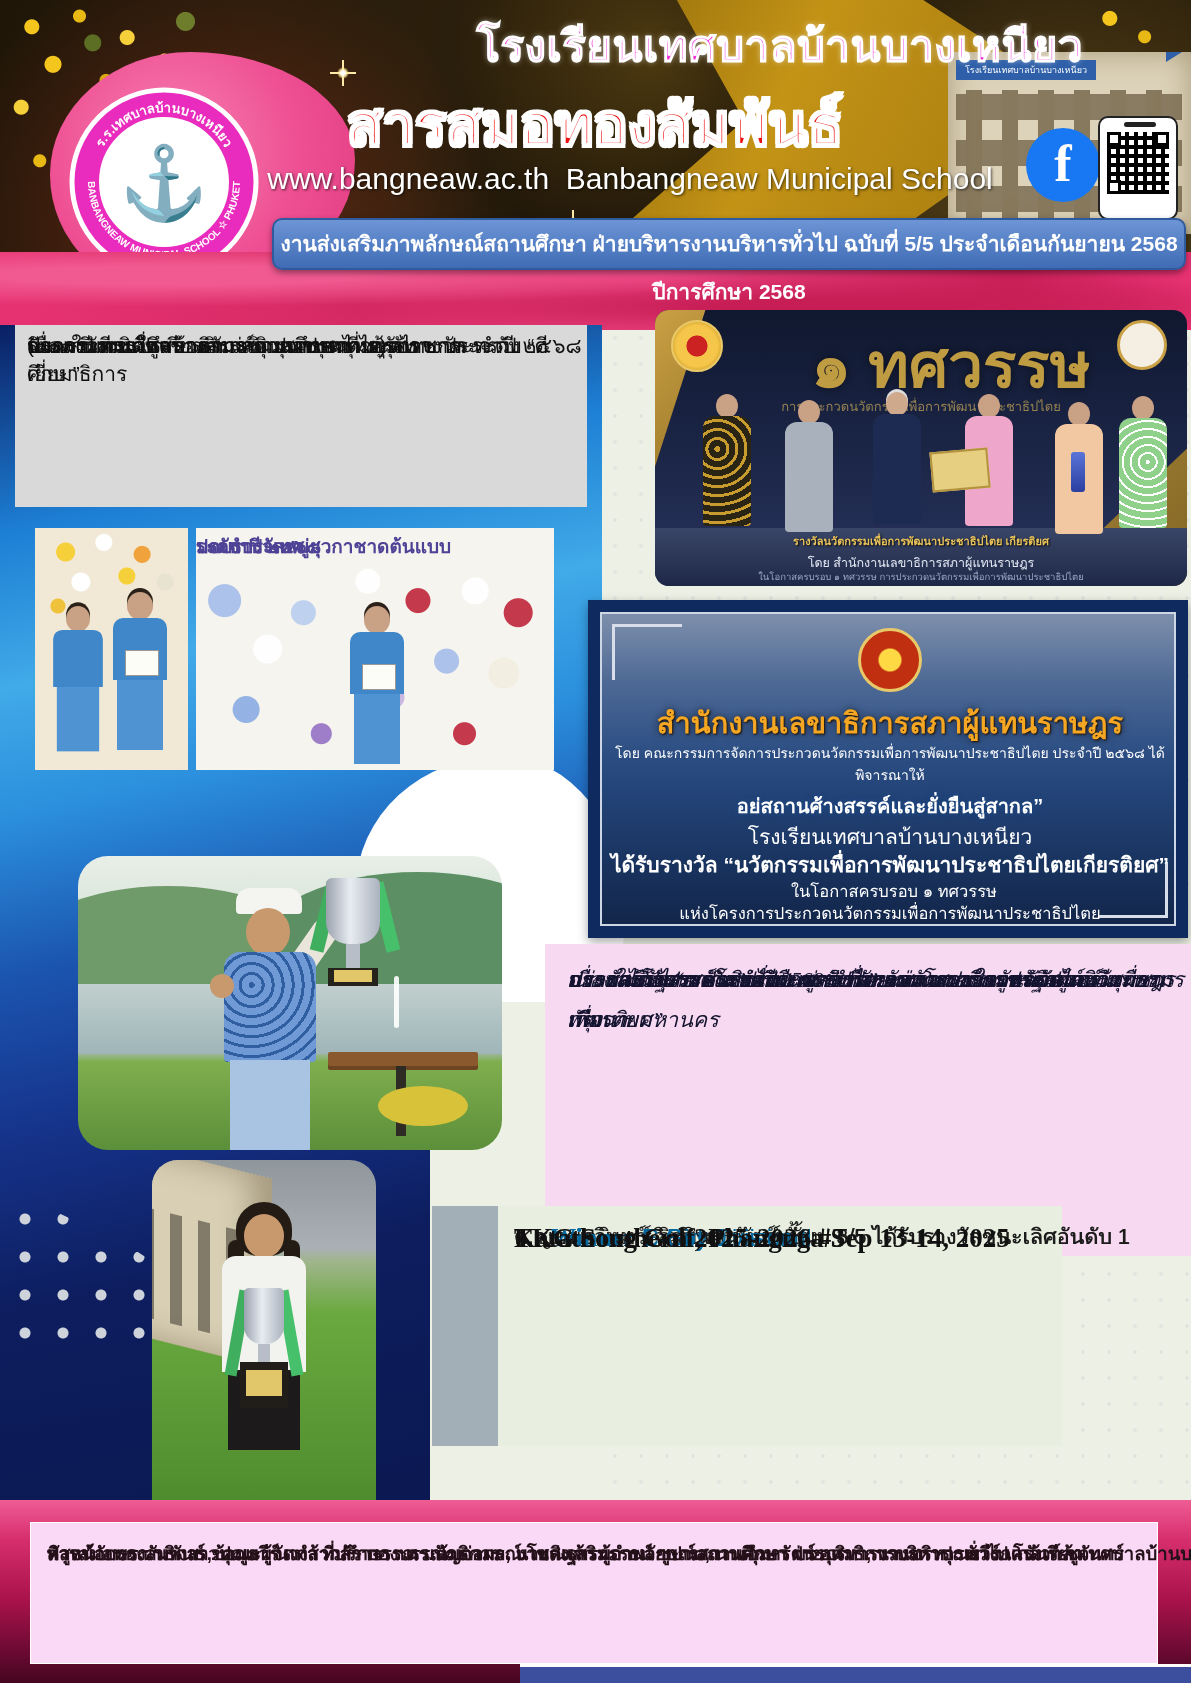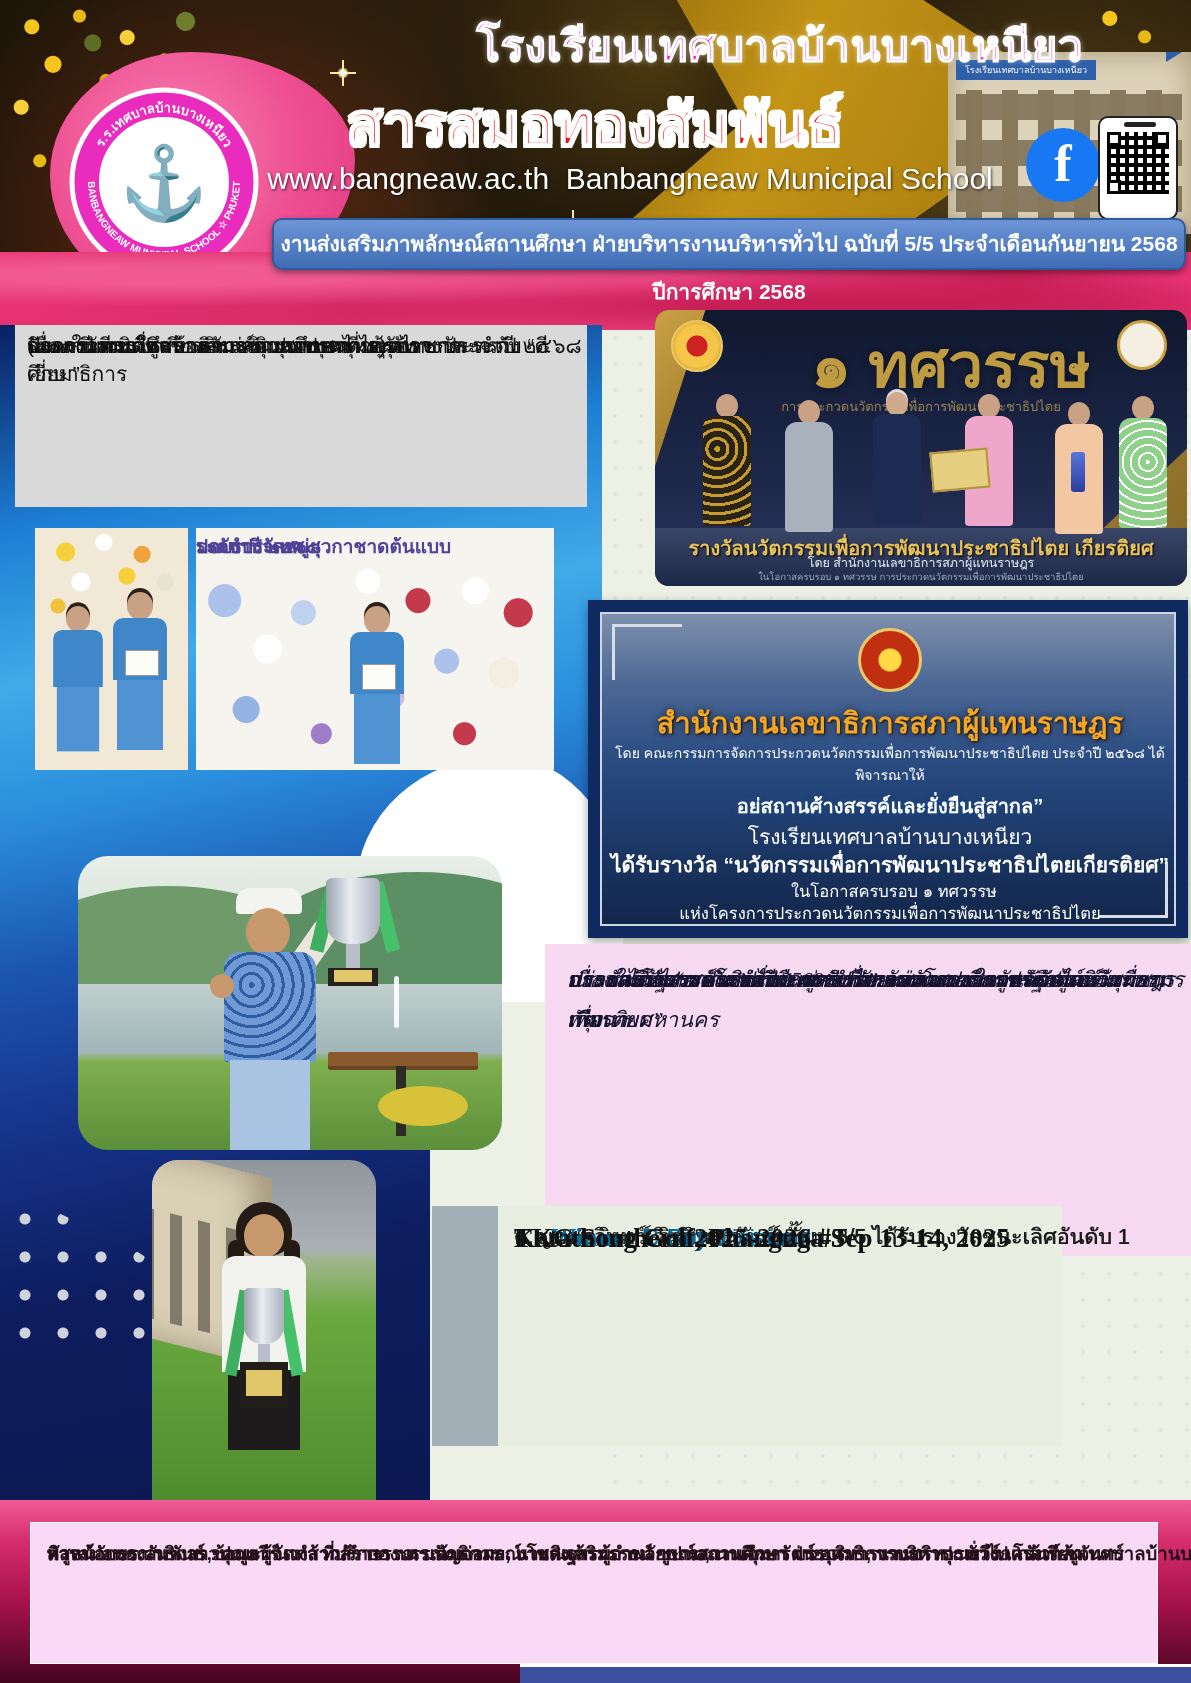--- a/index.html
+++ b/index.html
@@ -123,21 +123,21 @@
   .person .bodyy{position:absolute;left:4px;top:22px;width:48px;height:110px;border-radius:12px 12px 4px 4px;}
   .p1{left:44px;height:140px;} .p1 .bodyy{background:repeating-radial-gradient(circle at 30% 30%,#c79b2d 0 3px,#2a2415 3px 9px);}
   .p2{left:126px;height:134px;} .p2 .bodyy{background:#a9b2bc;}
   .p3{left:214px;height:142px;} .p3 .head{background:#cfa98c;box-shadow:0 -3px 0 #ddd;} .p3 .bodyy{background:#1d2b52;}
   .p4{left:306px;height:140px;} .p4 .bodyy{background:#efa6cb;}
   .p5{left:396px;height:132px;} .p5 .bodyy{background:#f2c8a3;}
   .p6{left:460px;height:138px;} .p6 .bodyy{background:repeating-radial-gradient(circle at 60% 40%,#fff 0 2px,#8fd08a 2px 8px);}
   .gold-folder{left:276px;top:140px;width:58px;height:40px;background:#e6cf80;border:2px solid #b39340;transform:rotate(-5deg);}
   .blue-trophy{left:416px;top:142px;width:14px;height:40px;background:linear-gradient(#5a74d8,#2a3fa0);border-radius:3px;}
   .cer-floor{left:0;top:218px;width:532px;height:58px;background:linear-gradient(#3a4668,#1e2746);}
-  .cer-cap1{left:0;top:222px;width:532px;text-align:center;font-size:20px;font-weight:bold;color:#e8c25a;text-shadow:1px 1px 2px #000;}
+  .cer-cap1{left:0;top:222px;width:532px;text-align:center;font-size:11px;font-weight:bold;color:#e8c25a;text-shadow:1px 1px 2px #000;}
   .cer-cap2{left:0;top:243px;width:532px;text-align:center;font-size:12.5px;color:#e3e9f4;}
   .cer-cap3{left:0;top:259px;width:532px;text-align:center;font-size:9.5px;color:#9aa7c4;}
 
   
   .photoA{left:35px;top:528px;width:153px;height:242px;background:#f1e9d6;overflow:hidden;}
   .photoA .fl{left:0;top:0;width:153px;height:120px;background:
       radial-gradient(circle at 20% 20%,#f6d03a 9px,transparent 10px),
       radial-gradient(circle at 45% 12%,#fff 8px,transparent 9px),
       radial-gradient(circle at 70% 22%,#f0a23c 8px,transparent 9px),
       radial-gradient(circle at 30% 45%,#fff 9px,transparent 10px),

